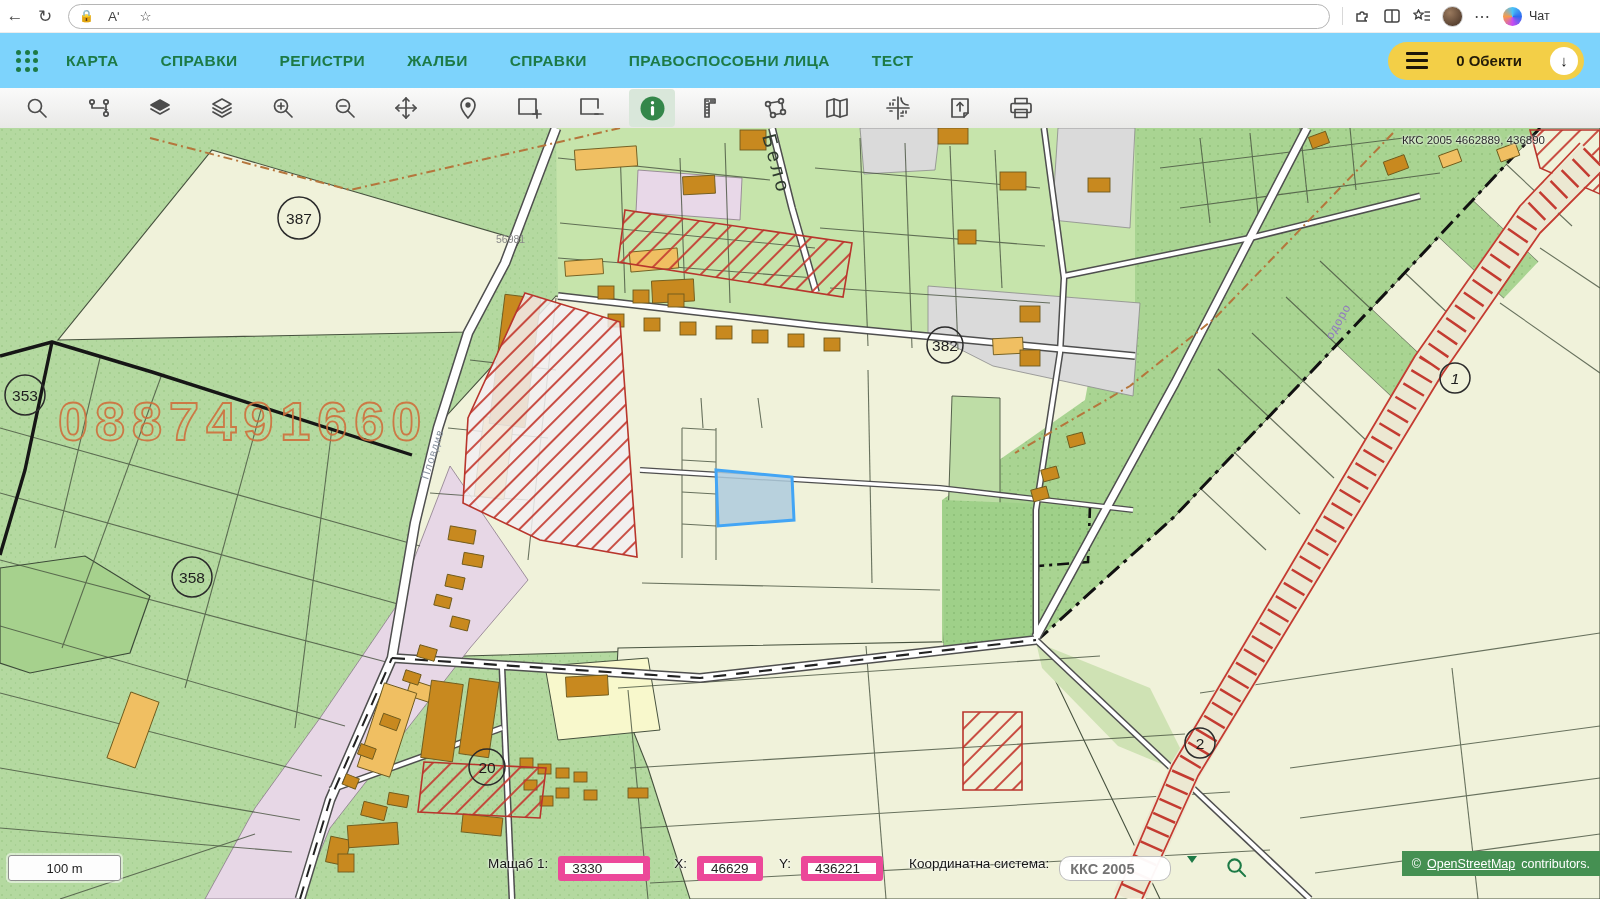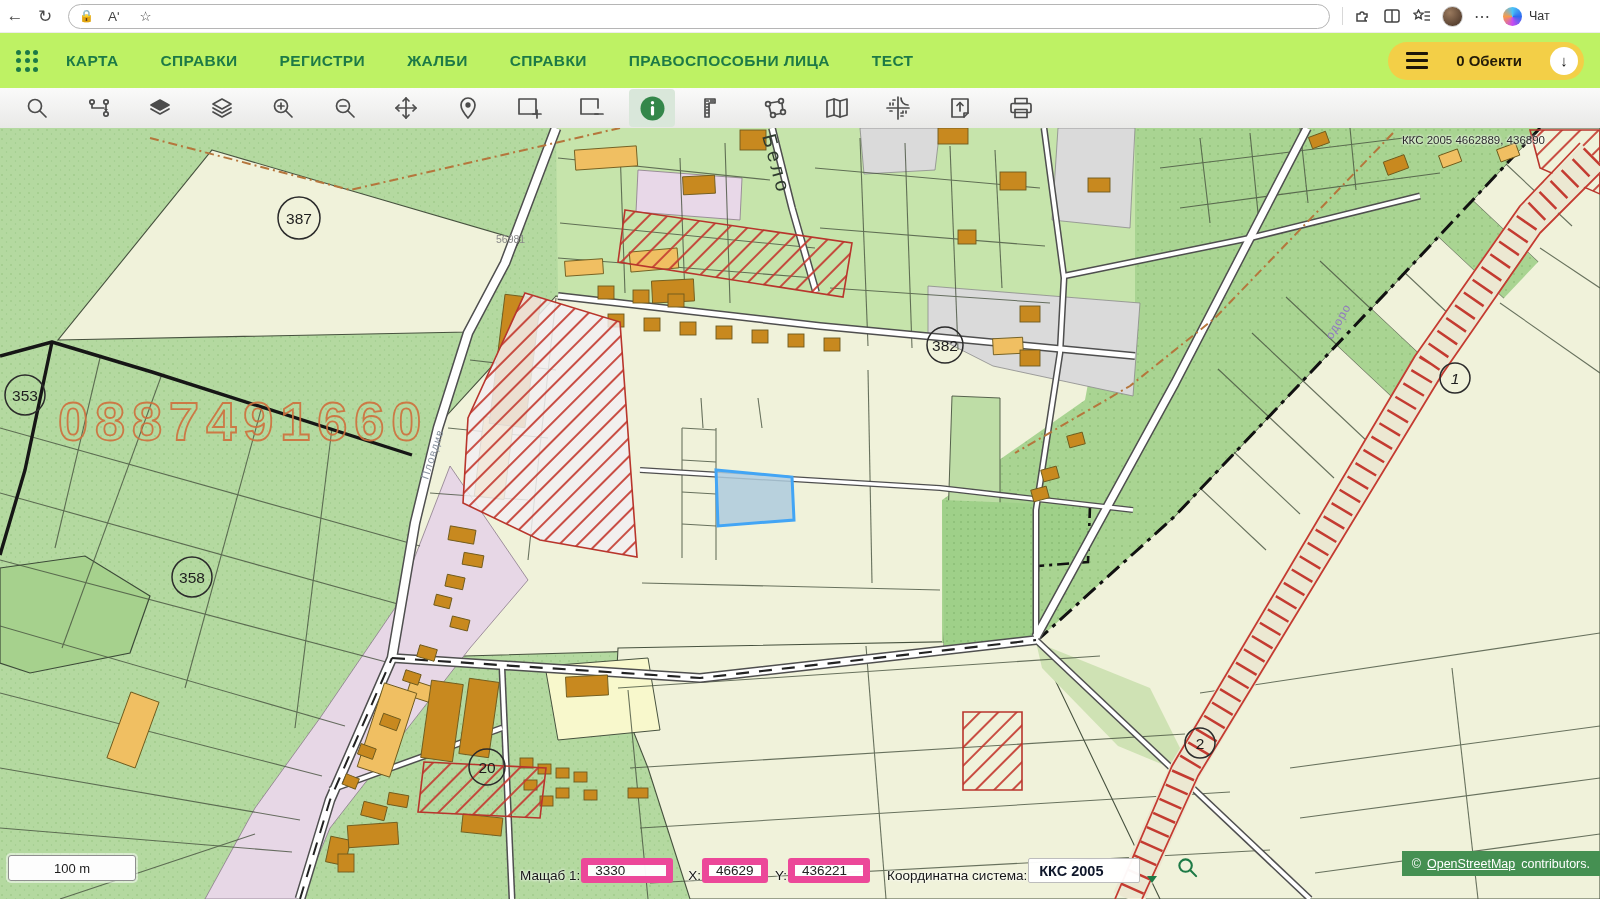--- a/index.html
+++ b/index.html
@@ -14,21 +14,21 @@
   .urlpill .url { font-size:13px; color:#222; flex:1; }
   .pill-ic { font-size:13.5px; color:#444; padding:0 6px; cursor:pointer; }
   .chrome-right { display:flex; align-items:center; gap:4px; margin-left:10px; }
   .cr-ic { width:26px; height:24px; display:flex; align-items:center; justify-content:center; color:#444; cursor:pointer; }
   .divider { width:1px; height:18px; background:#d8d8d8; margin:0 2px; }
   .avatar { width:21px; height:21px; border-radius:50%; background:radial-gradient(circle at 35% 30%, #9a7a5e, #5c4433 70%, #3c2c20); border:1px solid #ccc; }
   .copilot { width:19px; height:19px; border-radius:50%; background:conic-gradient(#4bc3f7,#2e6bf0,#c84bf0,#f79a4b,#4bc3f7); }
   .chat-label { font-size:12.5px; color:#333; white-space:nowrap; }
 
   
-  .appheader { height:55px; background:#bef264; display:flex; align-items:center; padding:0 16px; }
+  .appheader { height:55px; background:#7dd3fc; display:flex; align-items:center; padding:0 16px; }
   .gridicon { display:grid; grid-template-columns:repeat(3,5px); grid-gap:3.5px; margin-right:28px; cursor:pointer; }
   .gridicon i { width:5px; height:5px; border-radius:50%; background:#1d7a46; }
   .mainnav { display:flex; gap:42px; align-items:center; }
   .mainnav .nav-item { font-size:15.5px; font-weight:700; color:#1d7a46; letter-spacing:.4px; cursor:pointer; white-space:nowrap; }
   .objects-btn { margin-left:auto; height:38px; background:#f3cf47; border-radius:20px; display:flex; align-items:center;
                  gap:28px; padding:0 6px 0 18px; cursor:pointer; }
   .hamb { display:flex; flex-direction:column; gap:4px; }
   .hamb i { width:22px; height:3px; background:#1d1608; border-radius:1px; }
   .objects-btn .obj-label { font-size:15px; font-weight:700; color:#241c08; }
   .obj-circle { width:28px; height:28px; background:#fff; border-radius:50%; display:flex; align-items:center; justify-content:center;
@@ -38,30 +38,30 @@
   .toolbar { height:40px; background:linear-gradient(#fafafa,#e9e9e7); display:flex; align-items:center; padding-left:14px; }
   .tool { width:46px; height:38px; margin-right:15.5px; display:flex; align-items:center; justify-content:center; cursor:pointer; border-radius:4px; }
   .tool svg { stroke:#4c4c4c; fill:none; stroke-width:1.7; stroke-linecap:round; stroke-linejoin:round; }
   .tool.active { background:#d9e7da; }
 
   
   .mapwrap { position:relative; width:1600px; height:771px; overflow:hidden; }
   .mapwrap svg.map { display:block; }
   .coord-readout { position:absolute; top:6px; right:55px; font-size:11.5px; color:#2b2b2b;
                    text-shadow:0 0 3px #fff,0 0 3px #fff; }
-  .scalebox { position:absolute; left:8px; top:727px; width:128px; height:26px; background:#fdfdfd; border:1px solid #8f8f8f;
+  .scalebox { position:absolute; left:8px; top:727px; width:113px; height:26px; background:#fdfdfd; border:1px solid #8f8f8f;
               border-radius:3px; display:flex; align-items:center; justify-content:center; font-size:13px; color:#1c1c1c;
               box-shadow:0 0 0 2px rgba(255,255,255,.5); }
-  .statusrow { position:absolute; left:488px; top:728px; display:flex; align-items:flex-end; gap:1px;margin-left:32px; }
+  .statusrow { position:absolute; left:488px; top:728px; display:flex; align-items:flex-start; gap:10px; }
   .statusrow label { font-size:13.5px; color:#161616; text-shadow:0 0 3px #fff,0 0 3px #fff; white-space:nowrap; }
   .statusrow input { height:25px; border:7px solid #ec4899; border-radius:3px; background:rgba(255,255,255,.96);
                      font-size:13.5px; color:#222; padding:0 7px; font-family:"Liberation Sans",sans-serif; }
   .in-scale { width:92px; } .in-x { width:66px; } .in-y { width:82px; }
-  .crs-box { height:25px; min-width:112px; background:rgba(255,255,255,.96); border:1px solid #bdbdbd; border-radius:2px;
-             display:flex; align-items:center; padding:0 10px; font-size:14.5px; font-weight:700; color:#0f172a; cursor:pointer; }
+  .crs-box { height:25px; min-width:112px; background:rgba(255,255,255,.96); border:1px solid #bdbdbd; border-radius:11px;
+             display:flex; align-items:center; padding:0 10px; font-size:14.5px; font-weight:700; color:#737373; cursor:pointer; }
   .crs-caret { width:0; height:0; border-left:5px solid transparent; border-right:5px solid transparent;
                border-top:7px solid #1d7a46; margin-left:6px; cursor:pointer; }
   .status-search { margin-left:18px; cursor:pointer; }
   .attribution { position:absolute; right:0; top:723px; height:25px; background:#459052; color:#fff; display:flex;
                  align-items:center; gap:6px; padding:0 10px; font-size:12.5px; }
   .attribution .osm-link { text-decoration:underline; cursor:pointer; }
 </style>
 </head>
 <body>
 

